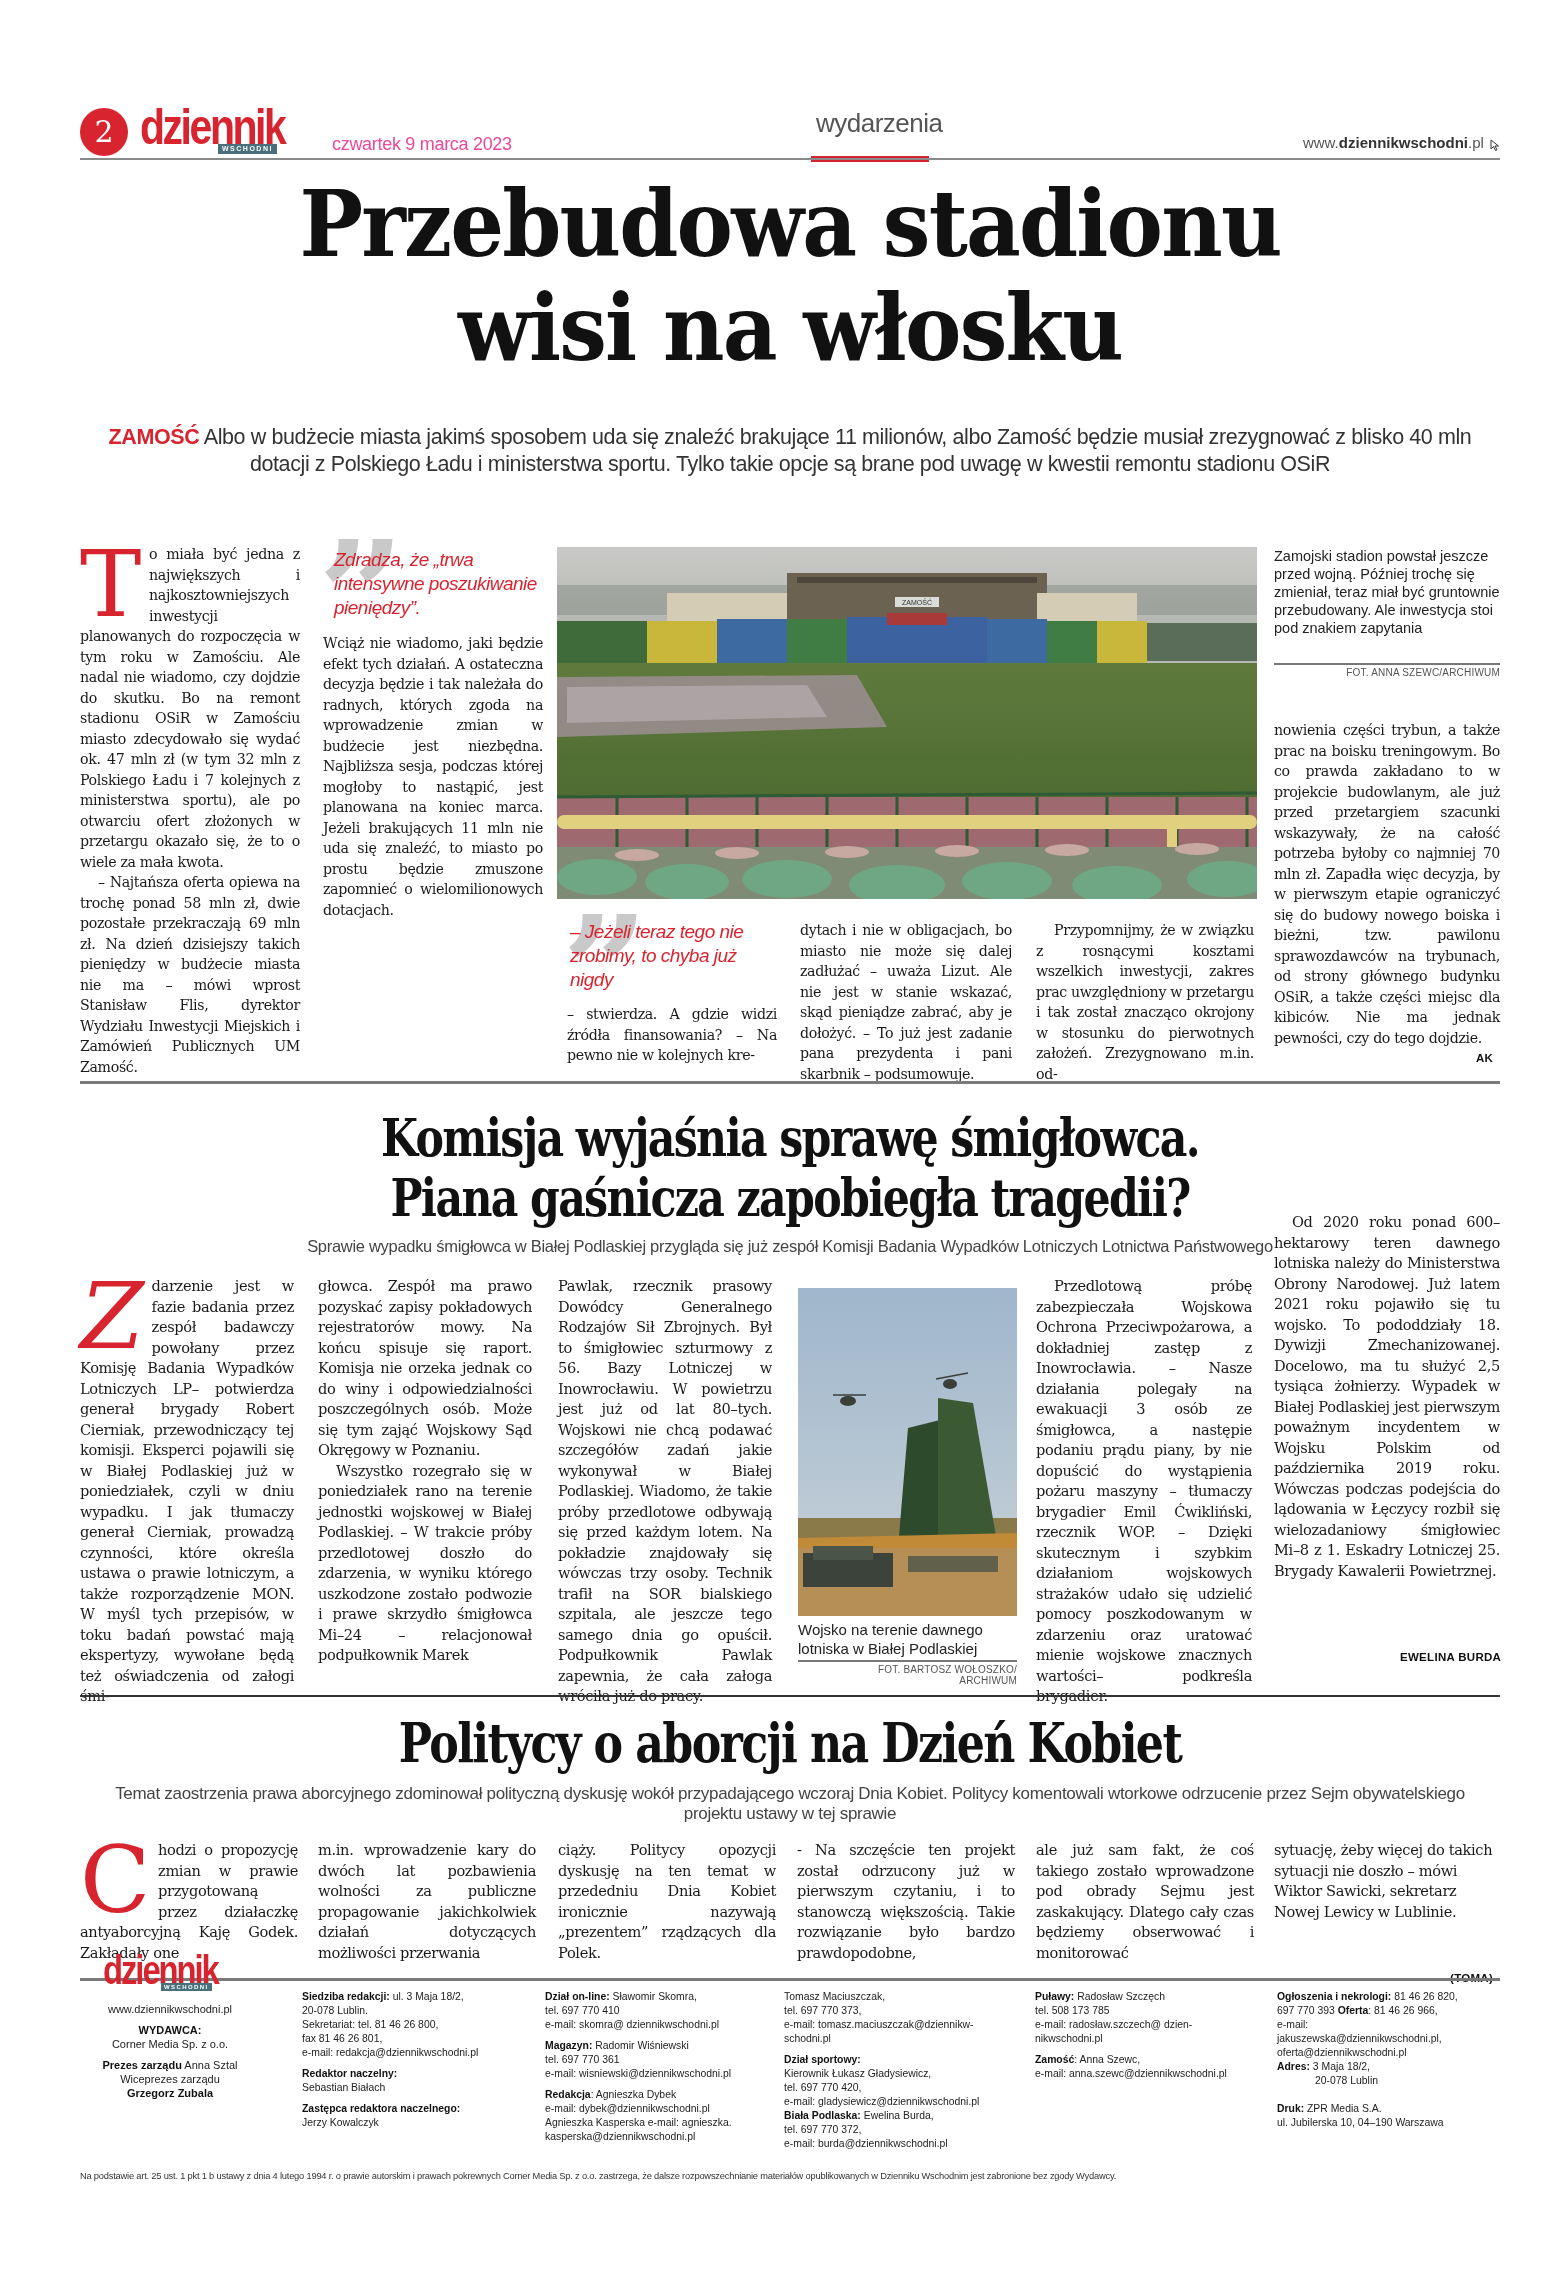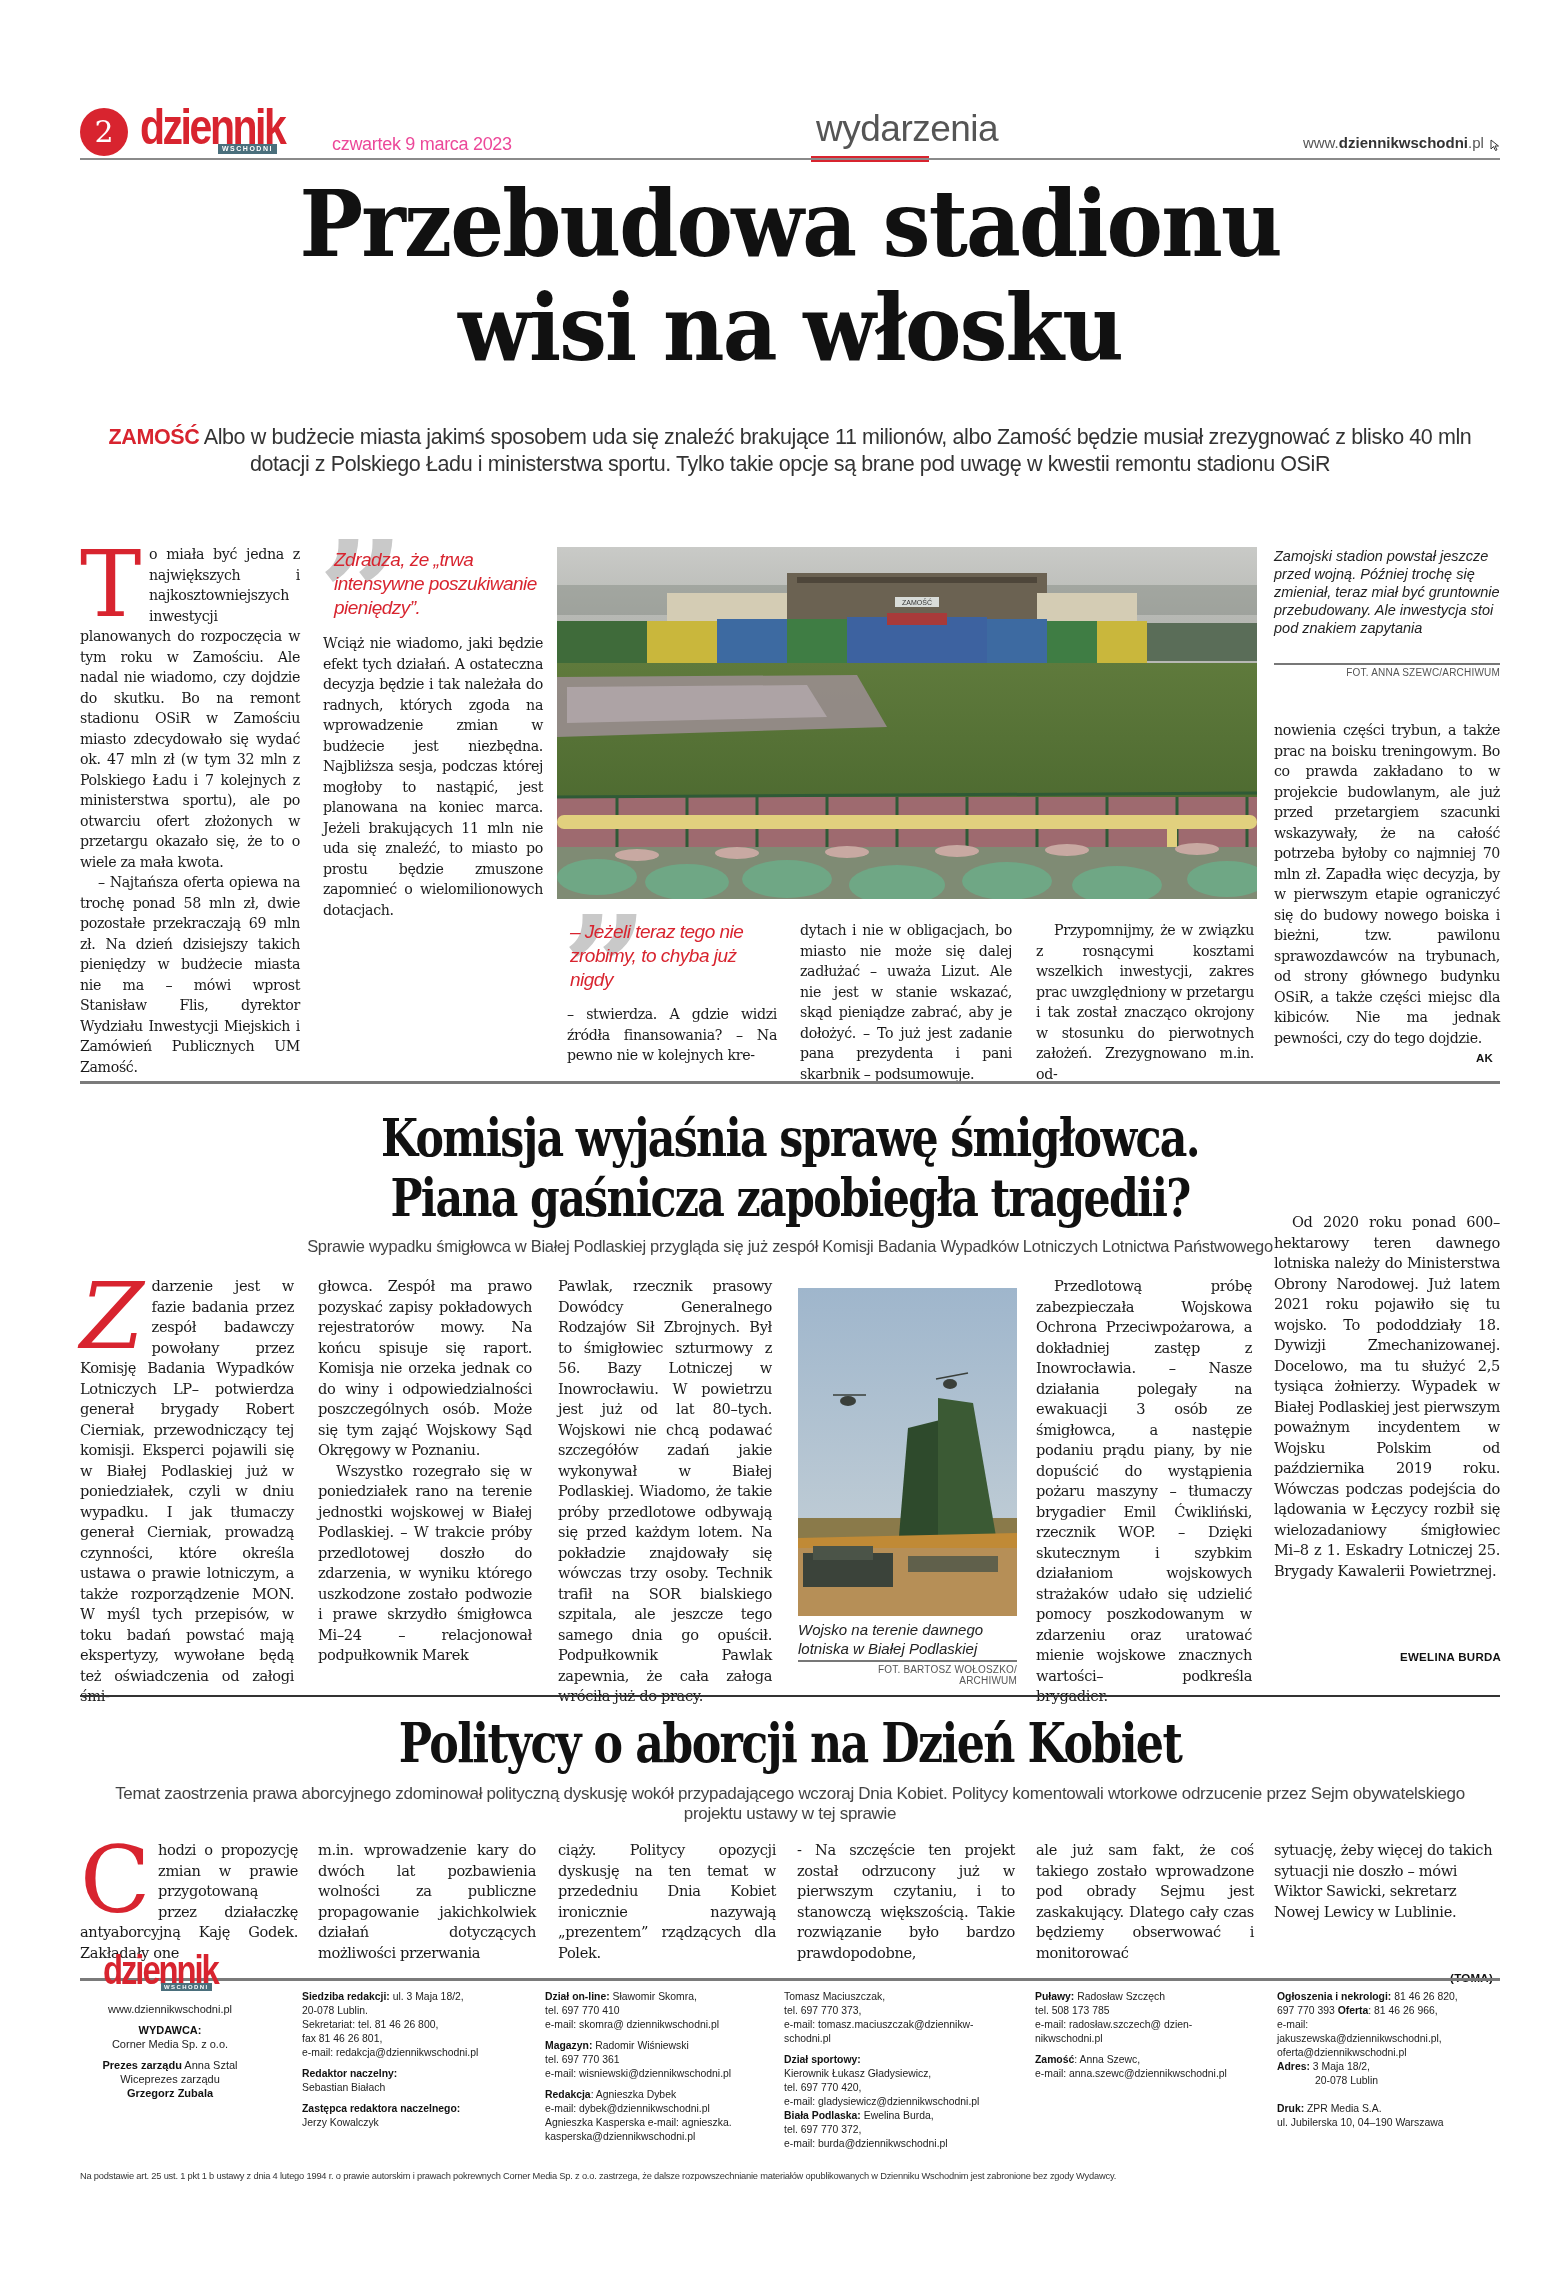--- a/index.html
+++ b/index.html
@@ -14,21 +14,21 @@
     line-height: 48px; text-align: center; }
   .logo { position: absolute; left: 60px; top: 2px; width: 178px; height: 56px; }
   .logo .word { font-family: "Liberation Sans", sans-serif; font-weight: bold; color: #d8242f;
     font-size: 50px; letter-spacing: -3px; line-height: 50px; transform: scaleX(0.82); transform-origin: left; display: block; }
   .logo .sub { position: absolute; left: 78px; top: 42px; background: #4a6f7c; color: #fff;
     font-family: "Liberation Sans", sans-serif; font-size: 7px; font-weight: bold; letter-spacing: 1.5px;
     padding: 0 4px; line-height: 10px; }
   .date { position: absolute; left: 252px; top: 34px; font-family: "Liberation Sans", sans-serif;
     font-size: 18px; color: #ec4899; letter-spacing: -0.3px; }
   .section { position: absolute; left: 736px; top: 8px; width: 118px; text-align: center;
-    font-family: "Liberation Sans", sans-serif; font-size: 37px; color: #555; letter-spacing: -0.5px; }
+    font-family: "Liberation Sans", sans-serif; font-size: 26px; color: #555; letter-spacing: -0.5px; }
   .section-bar { position: absolute; left: 731px; top: 56px; width: 118px; height: 6px; background: #d8242f; }
   .site { position: absolute; right: 0; top: 34px; font-family: "Liberation Sans", sans-serif; font-size: 15px; color: #555; }
   .site b { color: #333; }
   .cursor-icon { display: inline-block; width: 10px; height: 12px; margin-left: 2px; vertical-align: -3px; }
 
   
   .h1 { position: absolute; left: 80px; width: 1420px; text-align: center;
     font-family: "DejaVu Serif", serif; font-weight: bold; color: #111; letter-spacing: -2px; }
   .h1.big { top: 172px; font-size: 92px; line-height: 104px; transform: scaleX(0.92); }
   .h1.med { font-size: 52px; line-height: 60px; transform: scaleX(0.82); }
@@ -43,21 +43,21 @@
     text-align: justify; color: #1a1a1a; letter-spacing: -0.35px; }
   .col p { text-indent: 0; }
   .col p + p { text-indent: 18px; }
   .dropcap { float: left; font-family: "DejaVu Serif", serif; color: #d8242f; font-size: 92px;
     line-height: 78px; margin: 2px 8px 0 0; font-weight: normal; }
   .pull { position: absolute; font-family: "Liberation Sans", sans-serif; font-style: italic;
     color: #d8242f; font-size: 19px; line-height: 24px; letter-spacing: -0.5px; }
   .quote-mark { position: absolute; font-family: "DejaVu Serif", serif; font-weight: bold; color: #c9c9c9;
     font-size: 150px; line-height: 150px; }
   .photo { position: absolute; overflow: hidden; }
-  .caption { position: absolute; font-family: "Liberation Sans", sans-serif; font-size: 14.5px; line-height: 18px; color: #222; font-style: italic; }
+  .caption { position: absolute; font-family: "Liberation Sans", sans-serif; font-size: 14.5px; line-height: 18px; color: #222; }
   .credit { position: absolute; font-family: "Liberation Sans", sans-serif; font-size: 10px; color: #555; text-align: right; letter-spacing: 0.2px; }
   .cap-rule { position: absolute; height: 2px; background: #777; }
   .byline { position: absolute; font-family: "Liberation Sans", sans-serif; font-weight: bold; font-size: 11.5px; color: #111; letter-spacing: 0.3px; }
 
   
   .foot { position: absolute; font-family: "Liberation Sans", sans-serif; font-size: 10.4px; line-height: 14px; color: #222; }
   .foot b { color: #111; }
   .foot .gap { height: 7px; }
   .foot-logo { position: absolute; left: 103px; top: 1950px; width: 140px; }
   .foot-logo .word { font-family: "Liberation Sans", sans-serif; font-weight: bold; color: #d8242f; font-size: 40px;

